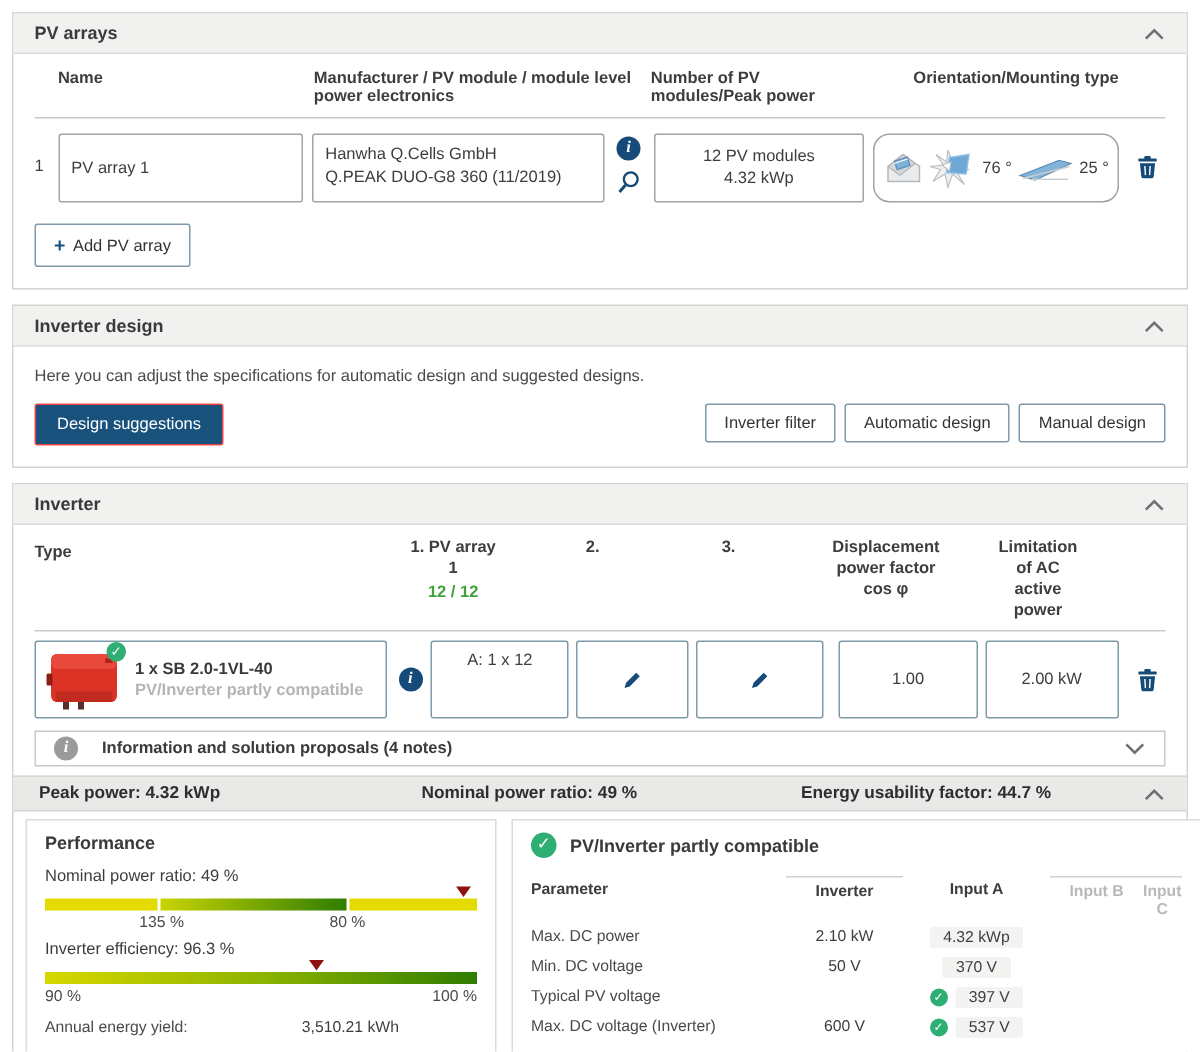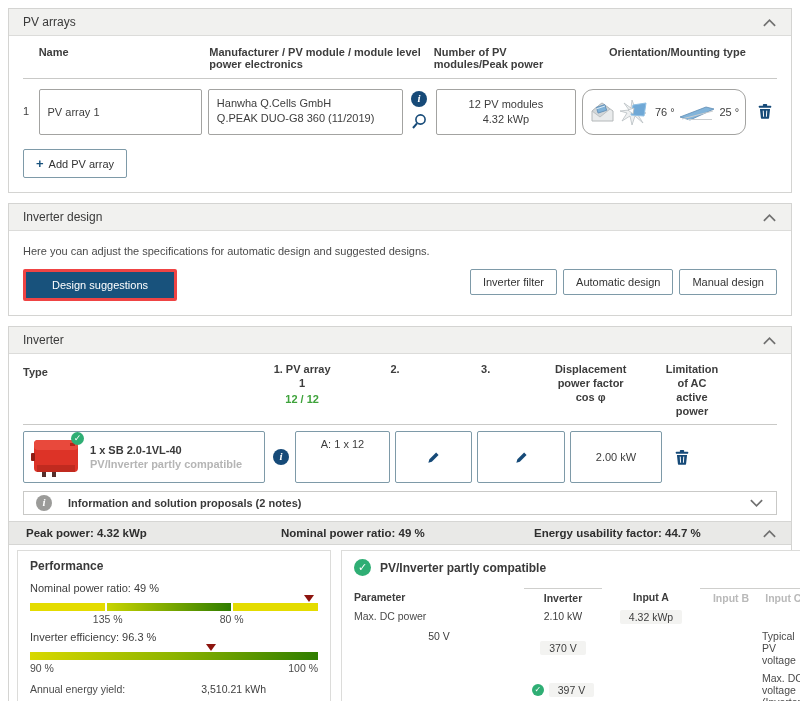--- a/index.html
+++ b/index.html
@@ -2,21 +2,21 @@
 <html><head>
 <meta charset="utf-8">
 <style>
   * { box-sizing: border-box; margin: 0; padding: 0; }
   html,body { width: 800px; height: 701px; overflow: hidden; background: #fff; }
   body { font-family: "Liberation Sans", "DejaVu Sans", sans-serif; font-size: 11px; color: #444; }
 
   .panel { border: 1px solid #d4d4d2; margin: 8px 8px 10px 8px; background: #fff; }
   .panel-header { background: #f1f1ef; border-bottom: 1px solid #dcdcda; height: 27px;
                   display: flex; align-items: center; justify-content: space-between; padding: 0 14px; }
-  .panel-title { font-weight: normal; font-size: 12px; color: #3a3a3a; }
+  .panel-title { font-weight: bold; font-size: 12px; color: #3a3a3a; }
   .chev { cursor: pointer; display: inline-flex; }
 
   .pad { padding: 10px 14px 14px 14px; }
   .desc { color: #4a4a4a; margin: 4px 0 12px 0; }
 
   
   .row-flex { display: flex; align-items: flex-start; }
   .c-idx    { width: 12px;  margin-right: 4px; }
   .c-name   { width: 170px; margin-right: 6px; }
   .c-manu   { width: 202px; margin-right: 4px; }
@@ -39,22 +39,22 @@
   .icostack { display: flex; flex-direction: column; align-items: center; gap: 6px; padding-top: 2px; }
 
   .info-circle { width: 16px; height: 16px; border-radius: 50%; background: #164a78; color: #fff;
                  font: italic bold 11px "Liberation Serif", serif; text-align: center; line-height: 15px;
                  display: inline-block; cursor: pointer; flex: 0 0 auto; }
   .info-circle.gray { background: #9b9b99; }
 
   .btn-outline { display: inline-flex; align-items: center; background: #fff; border: 1px solid #7e9aa8;
                  border-radius: 2px; color: #333; padding: 6px 12px; cursor: pointer; font: inherit; }
   .btn-outline .plus { color: #18527c; font-weight: bold; font-size: 13px; margin-right: 5px; }
-  .btn-primary { background: #18527c; border: 3px solid #ef4444; border-radius: 2px; color: #fff;
-                 padding: 7px 26px; cursor: pointer; font: inherit; }
+  .btn-primary { background: #18527c; border: 1px solid #ef4444; border-radius: 2px; color: #fff;
+                 padding: 7px 14px; cursor: pointer; font: inherit; }
   .addbtn { margin-top: 14px; }
 
   .btnrow { display: flex; align-items: flex-start; }
   .btnrow .spacer { flex: 1; }
   .btnrow .right-group { display: flex; gap: 6px; }
 
   
   .i-type  { width: 242px; margin-right: 4px; }
   .i-info  { width: 24px;  margin-right: 2px; display: flex; justify-content: center; }
   .i-a     { width: 95px;  margin-right: 5px; }
@@ -302,37 +302,38 @@
             </svg>
         </span>
       </div>
       <div class="i-b3 invbox pencilbox">
         <span>
           <svg width="15" height="15" viewBox="0 0 16 16">
               <path d="M2.5 13.5l1.1-3.7 7.2-7.2 2.6 2.6-7.2 7.2-3.7 1.1z" fill="#164a78"></path>
             </svg>
         </span>
       </div>
+      <div class="i-cos invbox valbox">1.00</div>
       <div class="i-lim invbox valbox">2.00 kW</div>
       <div class="i-trash" style="display:flex;justify-content:center;">
         <span style="cursor:pointer">
           <svg width="14" height="17" viewBox="0 0 16 18">
               <rect x="5.5" y="0.5" width="5" height="2.4" rx="1" fill="#164a78"></rect>
               <rect x="1" y="2.4" width="14" height="2.2" rx="0.6" fill="#164a78"></rect>
               <path d="M2.2 6h11.6l-1.1 10a1.6 1.6 0 0 1-1.6 1.4H4.9a1.6 1.6 0 0 1-1.6-1.4L2.2 6z" fill="#164a78"></path>
               <line x1="6" y1="8" x2="6.4" y2="15" stroke="#fff" stroke-width="1.1"></line>
               <line x1="10" y1="8" x2="9.6" y2="15" stroke="#fff" stroke-width="1.1"></line>
             </svg>
         </span>
       </div>
     </div>
 
     <div class="note-row">
       <span class="info-circle gray">i</span>
-      <span class="txt">Information and solution proposals (2 notes)</span>
+      <span class="txt">Information and solution proposals (4 notes)</span>
       <span class="spacer"></span>
       <span class="chev">
         <svg width="15" height="9" viewBox="0 0 16 9">
             <polyline points="2,1 8,7 14,1" fill="none" stroke="#707070" stroke-width="1.8"></polyline>
           </svg>
       </span>
     </div>
   </div>
 
   <div class="summary">
@@ -395,20 +396,21 @@
         <div class="ch muted lined">Input C</div>
 
         <div class="cp">Max. DC power</div>
         <div class="cv">2.10 kW</div>
         <div class="cin">
             <span class="pill">4.32 kWp</span>
           </div>
         <div></div>
           <div></div>
 
+        <div class="cp">Min. DC voltage</div>
         <div class="cv">50 V</div>
         <div class="cin">
             <span class="pill">370 V</span>
           </div>
         <div></div>
           <div></div>
 
         <div class="cp">Typical PV voltage</div>
         <div class="cv"></div>
         <div class="cin">

